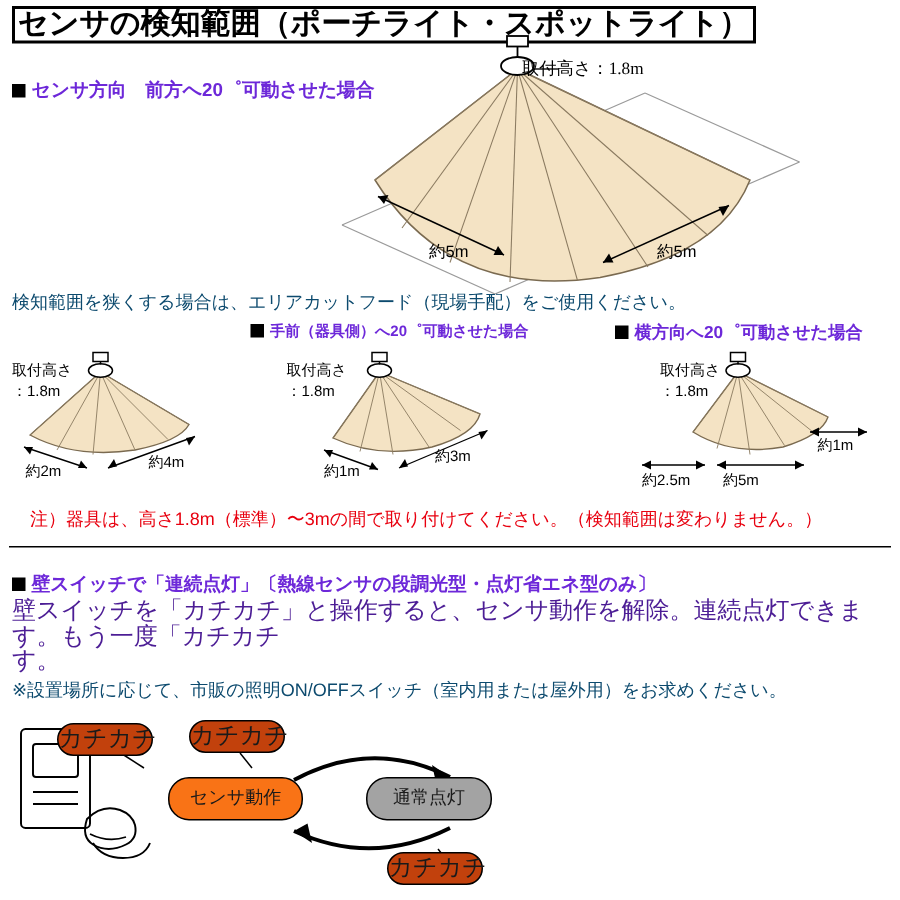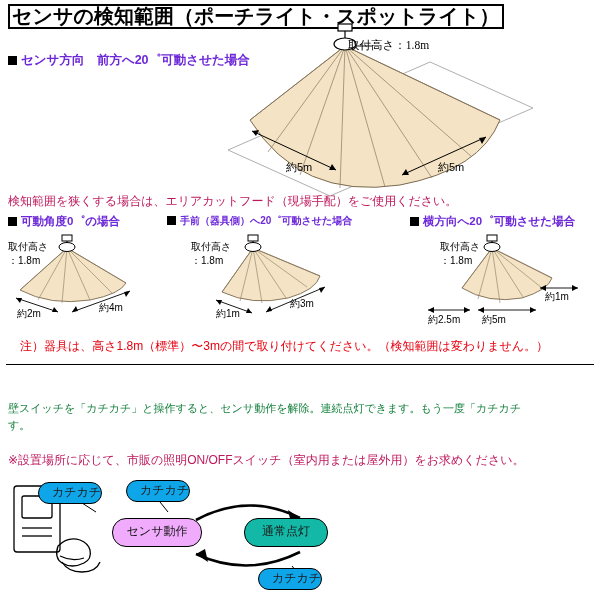--- a/index.html
+++ b/index.html
@@ -25,40 +25,40 @@
 
   
   .hd{
     position:absolute;font-size:12.5px;font-weight:bold;color:#6d28d9;white-space:nowrap;
   }
   .hd .sq{display:inline-block;width:9px;height:9px;background:#000;margin-right:4px;vertical-align:-1px;}
 
   .lbl{position:absolute;font-size:11px;color:#000;white-space:nowrap;}
   .lbl.sm{font-size:10px;}
 
-  .note{position:absolute;font-size:12px;color:#be185d;white-space:nowrap;}
+  .note{position:absolute;font-size:12px;color:#0c4a6e;white-space:nowrap;}
   .red{color:#e8000f;}
 
-  .para{position:absolute;font-size:11px;line-height:16.5px;color:#15803d;}
+  .para{position:absolute;font-size:16px;line-height:16.5px;color:#4c1d95;}
 
   .hr{position:absolute;background:#000;height:1px;}
 
   svg{position:absolute;left:0;top:0;overflow:visible;}
 
   
   .bubble{
-    position:absolute;border:1.5px solid #000;border-radius:11px;background:#0ea5e9;
-    font-size:12px;text-align:right;line-height:19px;height:20px;white-space:nowrap;
+    position:absolute;border:1.5px solid #000;border-radius:11px;background:#c2410c;
+    font-size:16px;text-align:right;line-height:19px;height:20px;white-space:nowrap;
   }
   .pill{
     position:absolute;border:1.5px solid #000;border-radius:14px;
     font-size:12px;text-align:center;line-height:25px;height:27px;white-space:nowrap;
   }
-  .pill.pink{background:#f0abfc;text-align:center;}
-  .pill.cream{background:#14b8a6;}
+  .pill.pink{background:#f97316;text-align:center;}
+  .pill.cream{background:#a3a3a3;}
 </style>
 </head>
 <body>
 
 <div class="page">
 
   <div class="title">
     <span class="boxed">センサの検知範囲（ポーチライト・スポットライト）</span>
   </div>
 
@@ -104,23 +104,20 @@
       <polygon points="486,137 479,138 482,144" fill="#000" stroke="none"></polygon>
     </g>
   </svg>
 
   <div class="lbl" style="left:348px;top:38px;font-size:11.5px;font-family:Liberation Serif, serif;">取付高さ：1.8m</div>
   <div class="lbl" style="left:286px;top:160px;">約5m</div>
   <div class="lbl" style="left:438px;top:160px;">約5m</div>
 
   <div class="note" style="left:8px;top:193px;">検知範囲を狭くする場合は、エリアカットフード（現場手配）をご使用ください。</div>
 
-  <div class="hd" style="left:8px;top:214px;font-size:11.5px;">
-    <span class="sq"></span><span>可動角度0゜の場合</span>
-  </div>
   <div class="lbl sm" style="left:8px;top:240px;">取付高さ</div>
   <div class="lbl sm" style="left:8px;top:254px;">：1.8m</div>
   <div class="lbl sm" style="left:17px;top:307px;">約2m</div>
   <div class="lbl sm" style="left:99px;top:301px;">約4m</div>
 
   <svg width="600" height="600" viewBox="0 0 600 600">
     <path d="M67 248 L20 290 Q 50 306 90 300 Q 120 294 126 283 Z" fill="#f4e3c4" stroke="#7a6a50" stroke-width="0.9"></path>
     <g stroke="#8a7a60" stroke-width="0.6" fill="none">
       <line x1="67" y1="248" x2="20" y2="290"></line>
       <line x1="67" y1="248" x2="38" y2="300"></line>
@@ -211,20 +208,23 @@
       <line x1="540" y1="288" x2="578" y2="288"></line>
       <polygon points="540,288 546,285 546,291" fill="#000" stroke="none"></polygon>
       <polygon points="578,288 572,285 572,291" fill="#000" stroke="none"></polygon>
     </g>
   </svg>
 
   <div class="note red" style="left:20px;top:338px;">注）器具は、高さ1.8m（標準）〜3mの間で取り付けてください。（検知範囲は変わりません。）</div>
 
   <div class="hr" style="left:6px;top:364px;width:588px;"></div>
 
+  <div class="hd" style="left:8px;top:381px;font-size:12.5px;">
+    <span class="sq"></span><span>壁スイッチで「連続点灯」〔熱線センサの段調光型・点灯省エネ型のみ〕</span>
+  </div>
 
   <div class="para" style="left:8px;top:400px;width:586px;">
     <div>壁スイッチを「カチカチ」と操作すると、センサ動作を解除。連続点灯できます。もう一度「カチカチ</div>
     <div>す。</div>
   </div>
   <div class="note" style="left:8px;top:452px;">※設置場所に応じて、市販の照明ON/OFFスイッチ（室内用または屋外用）をお求めください。</div>
 
   <svg width="600" height="600" viewBox="0 0 600 600">
 
     <g stroke="#000" fill="none" stroke-width="1.3">

